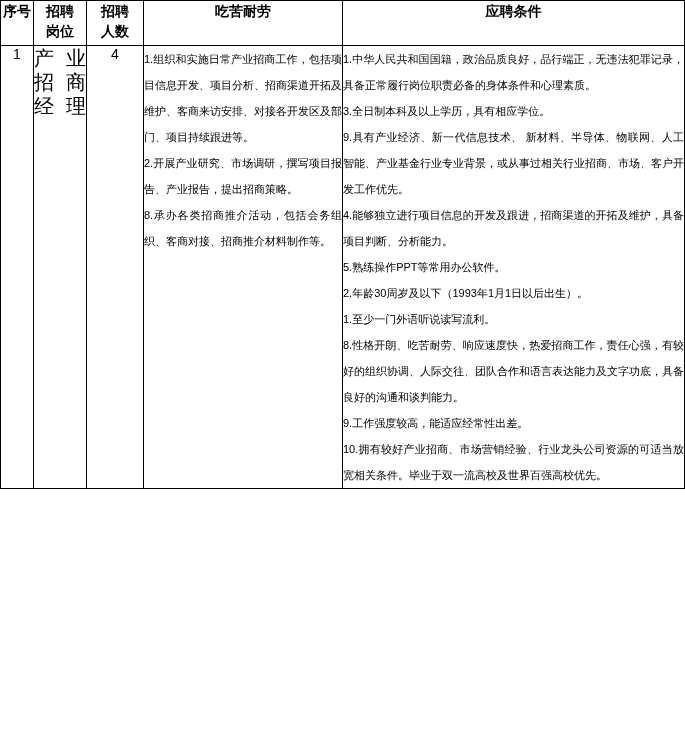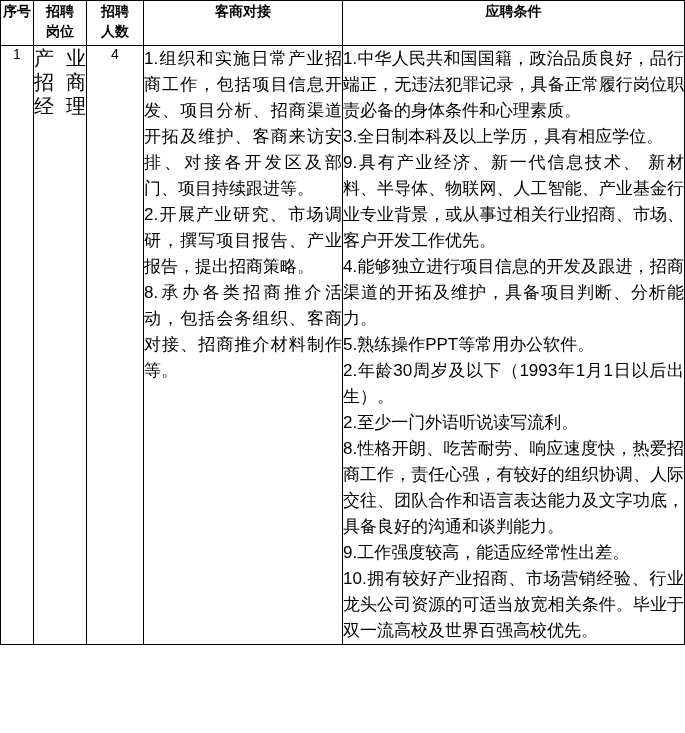--- a/index.html
+++ b/index.html
@@ -60,21 +60,21 @@
     text-align-last: justify;
   }
   td.cell-num {
     text-align: center;
     vertical-align: middle;
     font-size: 14px;
   }
   td.cell-desc,
   td.cell-req {
     vertical-align: middle;
-    font-size: 17px;
+    font-size: 11px;
     line-height: 26px;
     padding: 6px 6px;
   }
   td.cell-desc p,
   td.cell-req p {
     margin: 0;
     text-align: justify;
     text-justify: inter-ideograph;
   }
   .desc-inner, .req-inner {
@@ -89,21 +89,21 @@
     <tr>
       <th class="col-no">序号</th>
       <th class="col-post">
         <span>招聘</span><br>
         <span>岗位</span>
       </th>
       <th class="col-num">
         <span>招聘</span><br>
         <span>人数</span>
       </th>
-      <th class="col-desc">客商对接</th>
+      <th class="col-desc">吃苦耐劳</th>
       <th class="col-req">应聘条件</th>
     </tr>
   </thead>
   <tbody>
     <tr>
       <td class="cell-no">1</td>
       <td class="cell-post">
         <span class="post-line">产 业</span>
         <span class="post-line">招 商</span>
         <span class="post-line">经理</span>
@@ -117,21 +117,21 @@
           </div>
       </td>
       <td class="cell-req">
         <div class="req-inner">
             <p>1.中华人民共和国国籍，政治品质良好，品行端正，无违法犯罪记录，具备正常履行岗位职责必备的身体条件和心理素质。</p>
             <p>3.全日制本科及以上学历，具有相应学位。</p>
             <p>9.具有产业经济、新一代信息技术、 新材料、半导体、物联网、人工智能、产业基金行业专业背景，或从事过相关行业招商、市场、客户开发工作优先。</p>
             <p>4.能够独立进行项目信息的开发及跟进，招商渠道的开拓及维护，具备项目判断、分析能力。</p>
             <p>5.熟练操作PPT等常用办公软件。</p>
             <p>2.年龄30周岁及以下（1993年1月1日以后出生）。</p>
-            <p>2.至少一门外语听说读写流利。</p>
+            <p>1.至少一门外语听说读写流利。</p>
             <p>8.性格开朗、吃苦耐劳、响应速度快，热爱招商工作，责任心强，有较好的组织协调、人际交往、团队合作和语言表达能力及文字功底，具备良好的沟通和谈判能力。</p>
             <p>9.工作强度较高，能适应经常性出差。</p>
             <p>10.拥有较好产业招商、市场营销经验、行业龙头公司资源的可适当放宽相关条件。毕业于双一流高校及世界百强高校优先。</p>
           </div>
       </td>
     </tr>
   </tbody>
 </table>
 
 </body></html>

